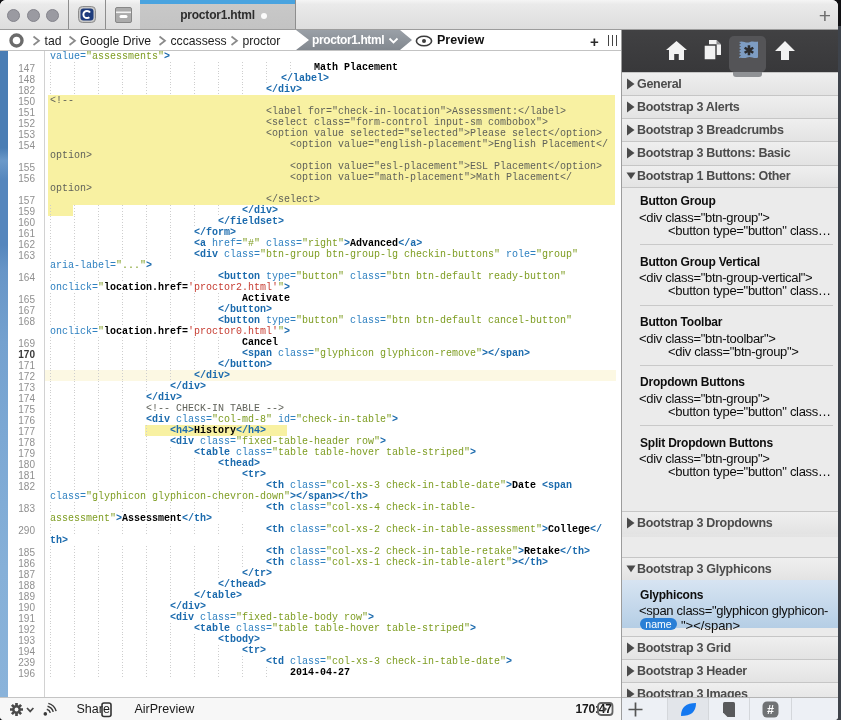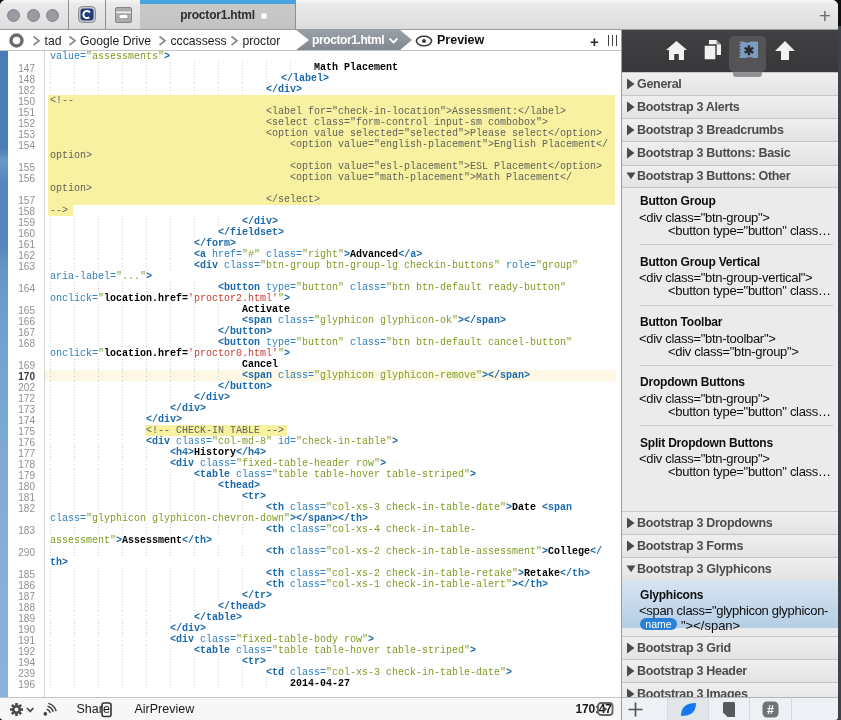--- a/index.html
+++ b/index.html
@@ -217,24 +217,20 @@
           <span class="t" style="left:290px"><span class="com">&lt;option value="math-placement"&gt;Math Placement&lt;/</span></span>
         </div>
 <div class="row">
           <span class="t" style="left:50px"><span class="com">option&gt;</span></span>
         </div>
 <div class="row">
           <span class="n">157</span>
           <span class="t" style="left:266px"><span class="com">&lt;/select&gt;</span></span>
         </div>
 <div class="row">
-          <span class="n">158</span>
-          <span class="t" style="left:50px"><span class="com">--&gt;</span></span>
-        </div>
-<div class="row">
           <span class="n">159</span>
           <span class="g" style="width:169px"></span>
           <span class="t" style="left:242px"><span class="tag">&lt;/div&gt;</span></span>
         </div>
 <div class="row">
           <span class="n">160</span>
           <span class="g" style="width:145px"></span>
           <span class="t" style="left:218px"><span class="tag">&lt;/fieldset&gt;</span></span>
         </div>
 <div class="row">
@@ -262,25 +258,20 @@
         </div>
 <div class="row">
           <span class="t" style="left:50px"><span class="attr">onclick=</span><span class="val">"</span><span class="blk">location.href=</span><span class="red">'proctor2.html'</span><span class="val">"</span><span class="tag">&gt;</span></span>
         </div>
 <div class="row">
           <span class="n">165</span>
           <span class="g" style="width:169px"></span>
           <span class="t" style="left:242px"><span class="txt">Activate</span></span>
         </div>
 <div class="row">
-          <span class="n">166</span>
-          <span class="g" style="width:169px"></span>
-          <span class="t" style="left:242px"><span class="tag">&lt;span </span><span class="attr">class=</span><span class="val">"glyphicon glyphicon-ok"</span><span class="tag">&gt;&lt;/span&gt;</span></span>
-        </div>
-<div class="row">
           <span class="n">167</span>
           <span class="g" style="width:145px"></span>
           <span class="t" style="left:218px"><span class="tag">&lt;/button&gt;</span></span>
         </div>
 <div class="row">
           <span class="n">168</span>
           <span class="g" style="width:145px"></span>
           <span class="t" style="left:218px"><span class="tag">&lt;button </span><span class="attr">type=</span><span class="val">"button"</span><span class="tag"> </span><span class="attr">class=</span><span class="val">"btn btn-default cancel-button"</span></span>
         </div>
 <div class="row">
@@ -290,21 +281,21 @@
           <span class="n">169</span>
           <span class="g" style="width:169px"></span>
           <span class="t" style="left:242px"><span class="txt">Cancel</span></span>
         </div>
 <div class="row">
           <span class="n cur">170</span>
           <span class="g" style="width:169px"></span>
           <span class="t" style="left:242px"><span class="tag">&lt;span </span><span class="attr">class=</span><span class="val">"glyphicon glyphicon-remove"</span><span class="tag">&gt;&lt;/span&gt;</span></span>
         </div>
 <div class="row">
-          <span class="n">202</span>
+          <span class="n">171</span>
           <span class="g" style="width:145px"></span>
           <span class="t" style="left:218px"><span class="tag">&lt;/button&gt;</span></span>
         </div>
 <div class="row">
           <span class="n">172</span>
           <span class="g" style="width:121px"></span>
           <span class="t" style="left:194px"><span class="tag">&lt;/div&gt;</span></span>
         </div>
 <div class="row">
           <span class="n">173</span>
@@ -407,20 +398,25 @@
         </div>
 <div class="row">
           <span class="n">191</span>
           <span class="g" style="width:97px"></span>
           <span class="t" style="left:170px"><span class="tag">&lt;div </span><span class="attr">class=</span><span class="val">"fixed-table-body row"</span><span class="tag">&gt;</span></span>
         </div>
 <div class="row">
           <span class="n">192</span>
           <span class="g" style="width:121px"></span>
           <span class="t" style="left:194px"><span class="tag">&lt;table </span><span class="attr">class=</span><span class="val">"table table-hover table-striped"</span><span class="tag">&gt;</span></span>
+        </div>
+<div class="row">
+          <span class="n">193</span>
+          <span class="g" style="width:145px"></span>
+          <span class="t" style="left:218px"><span class="tag">&lt;tbody&gt;</span></span>
         </div>
 <div class="row">
           <span class="n">194</span>
           <span class="g" style="width:169px"></span>
           <span class="t" style="left:242px"><span class="tag">&lt;tr&gt;</span></span>
         </div>
 <div class="row">
           <span class="n">239</span>
           <span class="g" style="width:193px"></span>
           <span class="t" style="left:266px"><span class="tag">&lt;td </span><span class="attr">class=</span><span class="val">"col-xs-3 check-in-table-date"</span><span class="tag">&gt;</span></span>
@@ -507,39 +503,33 @@
 <div class="sec" style="top:111.3px;height:23.3px">
         <svg class="tri" width="9" height="12">
           <polygon points="1,0.5 8.5,6 1,11.5" fill="#4a4a4a"></polygon>
         </svg>
         <span class="sl">Bootstrap 3 Buttons: Basic</span>
       </div>
 <div class="sec" style="top:134.6px;height:22.8px">
         <svg class="tri" width="10" height="8">
           <polygon points="0.5,0.5 9.5,0.5 5,7.2" fill="#4a4a4a"></polygon>
         </svg>
-        <span class="sl">Bootstrap 3 Buttons: Other</span>
+        <span class="sl">Bootstrap 1 Buttons: Other</span>
       </div>
 <div class="sec" style="top:484px;height:23px">
         <svg class="tri" width="9" height="12">
           <polygon points="1,0.5 8.5,6 1,11.5" fill="#4a4a4a"></polygon>
         </svg>
         <span class="sl">Bootstrap 3 Collapse</span>
       </div>
 <div class="sec" style="top:481px;height:23px">
         <svg class="tri" width="9" height="12">
           <polygon points="1,0.5 8.5,6 1,11.5" fill="#4a4a4a"></polygon>
         </svg>
         <span class="sl">Bootstrap 3 Dropdowns</span>
-      </div>
-<div class="sec" style="top:504px;height:23px">
-        <svg class="tri" width="9" height="12">
-          <polygon points="1,0.5 8.5,6 1,11.5" fill="#4a4a4a"></polygon>
-        </svg>
-        <span class="sl">Bootstrap 3 Forms</span>
       </div>
 <div class="sec" style="top:527px;height:23px">
         <svg class="tri" width="10" height="8">
           <polygon points="0.5,0.5 9.5,0.5 5,7.2" fill="#4a4a4a"></polygon>
         </svg>
         <span class="sl">Bootstrap 3 Glyphicons</span>
       </div>
 <div class="sec" style="top:606px;height:23px">
         <svg class="tri" width="9" height="12">
           <polygon points="1,0.5 8.5,6 1,11.5" fill="#4a4a4a"></polygon>

